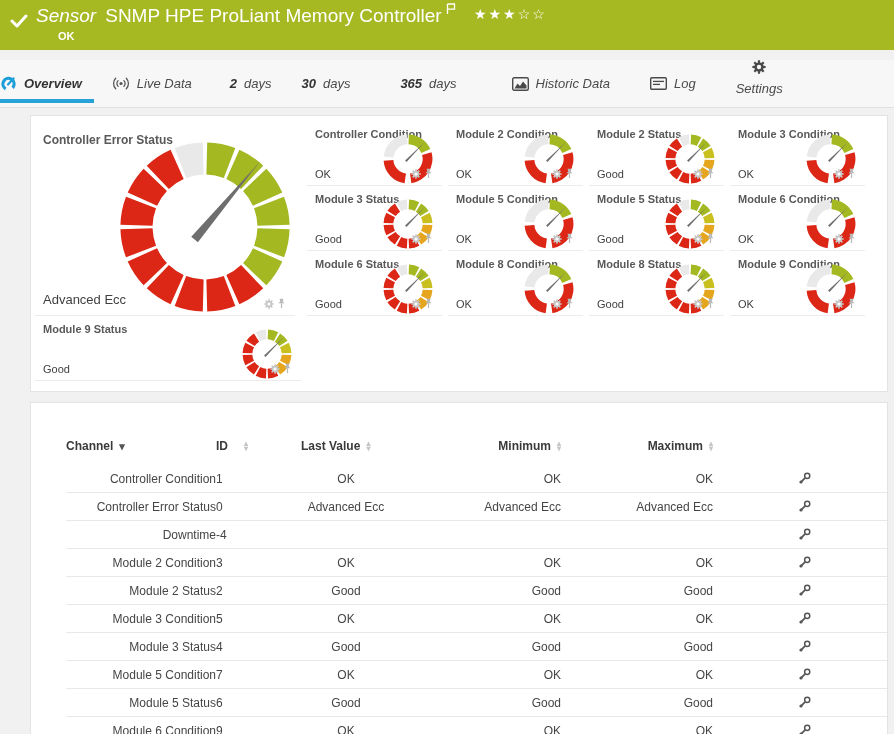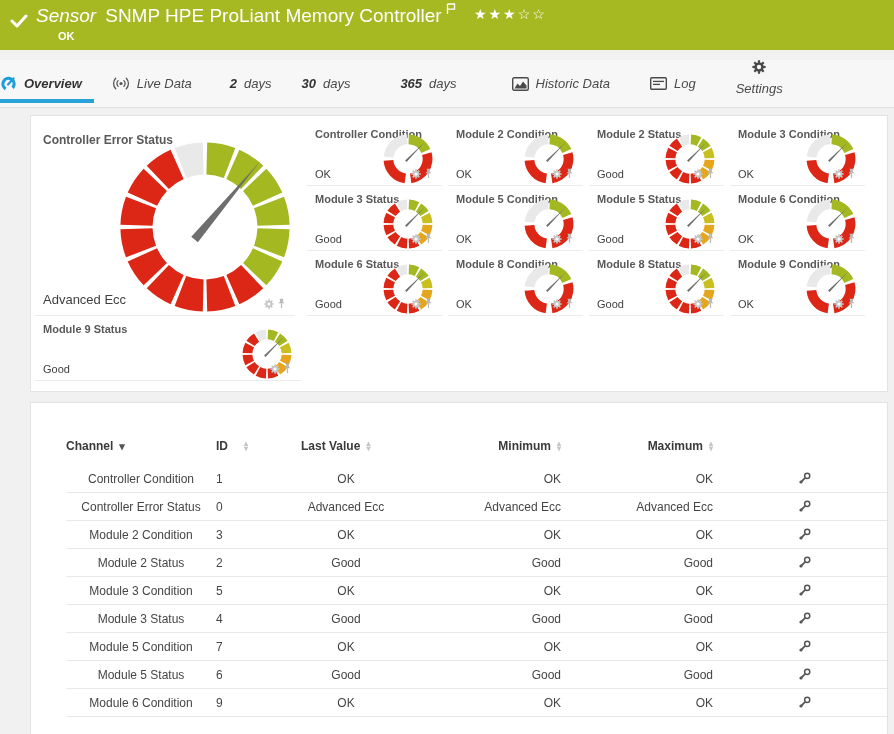--- a/index.html
+++ b/index.html
@@ -38,21 +38,21 @@
   .cell-value{position:absolute;bottom:5px;left:8px;font-size:11px;color:#3f3f3f;}
   .gcell.big .cell-value{font-size:13px;bottom:8px;}
   .small-gauge{position:absolute;top:12px;right:8px;width:52px;height:52px;}
   .big-gauge{position:absolute;top:16px;left:80px;width:180px;height:180px;}
   .cell-icons{position:absolute;bottom:2px;right:9px;display:flex;gap:3px;align-items:flex-end;cursor:pointer;}
   
   .ctable{padding:30px 0 0 35px;font-size:12px;color:#454545;}
   .thead{display:flex;height:26px;align-items:center;margin-bottom:6px;color:#3a3a3a;font-weight:bold;}
   .trow{display:flex;height:27px;align-items:center;border-bottom:1px solid #e8e8e8;}
   .tc{box-sizing:border-box;}
-  .c0{width:150px;text-align:center;}
+  .c0{width:150px;text-align:right;}
   .c1{width:85px;text-align:left;gap:10px;}
   .c2{width:90px;text-align:center;}
   .c3{width:170px;text-align:right;}
   .c4{width:152px;text-align:right;}
   .c5{flex:1;padding-left:84px;display:flex;align-items:center;}
   .thead .c2{text-align:left;}
   .hcell{cursor:pointer;display:flex;align-items:center;}
   .thead .c3.hcell,.thead .c4.hcell{justify-content:flex-end;}
   .sort-desc{color:#555;font-size:11px;margin-left:6px;}
   .sort-both{display:inline-flex;flex-direction:column;margin-left:6px;color:#c4c4c4;font-size:8px;line-height:5px;}
@@ -569,20 +569,36 @@
             <span class="edit-ic">
               <svg width="15" height="15" viewBox="0 0 15 15">
                 <circle cx="10.2" cy="4.8" r="2.6" fill="none" stroke="#555" stroke-width="1.5"></circle>
                 <line x1="8.2" y1="6.8" x2="4.4" y2="10.6" stroke="#555" stroke-width="1.8"></line>
                 <circle cx="4" cy="11" r="1.6" fill="#555"></circle>
               </svg>
             </span>
           </div>
   </div>
         <div class="trow">
+    <div class="tc c0">Downtime</div>
+    <div class="tc c1">-4</div>
+    <div class="tc c2"></div>
+    <div class="tc c3"></div>
+    <div class="tc c4"></div>
+    <div class="tc c5">
+            <span class="edit-ic">
+              <svg width="15" height="15" viewBox="0 0 15 15">
+                <circle cx="10.2" cy="4.8" r="2.6" fill="none" stroke="#555" stroke-width="1.5"></circle>
+                <line x1="8.2" y1="6.8" x2="4.4" y2="10.6" stroke="#555" stroke-width="1.8"></line>
+                <circle cx="4" cy="11" r="1.6" fill="#555"></circle>
+              </svg>
+            </span>
+          </div>
+  </div>
+        <div class="trow">
     <div class="tc c0">Module 2 Condition</div>
     <div class="tc c1">3</div>
     <div class="tc c2">OK</div>
     <div class="tc c3">OK</div>
     <div class="tc c4">OK</div>
     <div class="tc c5">
             <span class="edit-ic">
               <svg width="15" height="15" viewBox="0 0 15 15">
                 <circle cx="10.2" cy="4.8" r="2.6" fill="none" stroke="#555" stroke-width="1.5"></circle>
                 <line x1="8.2" y1="6.8" x2="4.4" y2="10.6" stroke="#555" stroke-width="1.8"></line>

